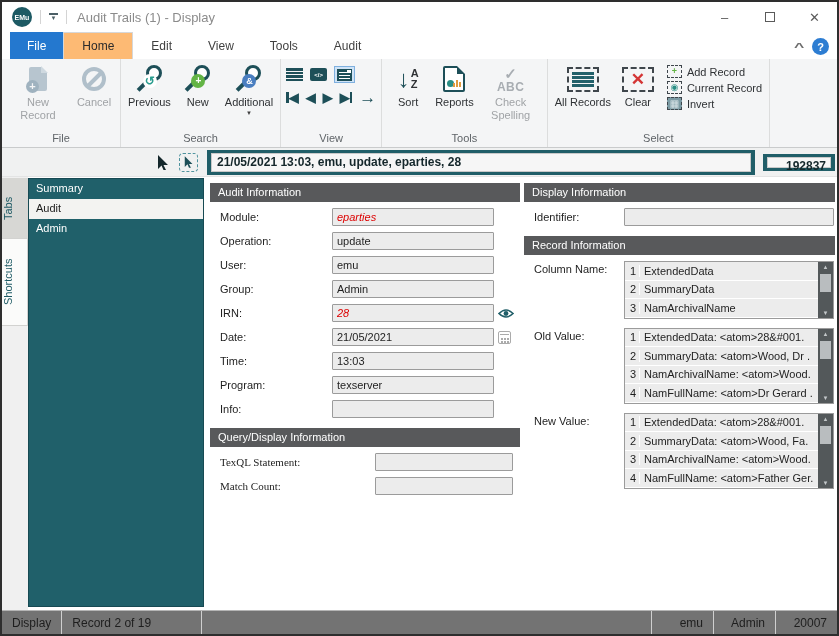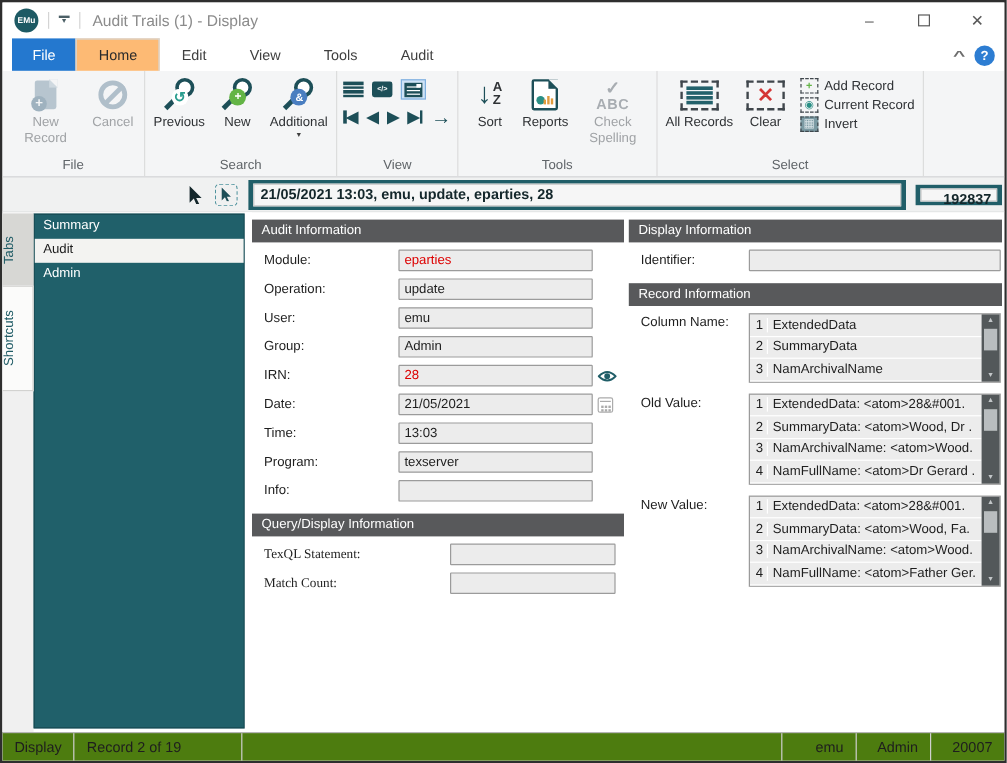--- a/index.html
+++ b/index.html
@@ -110,39 +110,39 @@
   .sect-hdr { background:#58595b; color:#fff; font-size:11px; padding:3px 8px; height:19px; }
   .frow { display:flex; align-items:center; margin-top:6px; position:relative; }
   .flabel { font-size:11px; color:#1e1e1e; padding-left:10px; }
   .fcol.left .flabel { width:122px; }
   .fcol.left .q .flabel { width:165px;font-family:Liberation Serif, serif; }
   .fcol.right .flabel { width:100px; }
   .fbox { height:18px; background:#ececec; border:1px solid #9b9b9b; border-radius:1px; font-size:11px; color:#1e1e1e; padding:2px 4px; white-space:nowrap; overflow:hidden; }
   .fcol.left .fbox { width:162px; }
   .fcol.left .q .fbox { width:138px; }
   .fcol.right .fbox { width:210px; }
-  .fbox.red { color:#dd0000; }
+  .fbox.red { color:#dd0000;font-style:italic; }
   .trail-icon { margin-left:4px; display:flex; align-items:center; }
   .cal-icon { width:13px; height:13px; border:1.5px solid #ababab; border-radius:2px; position:relative; }
   .cal-icon::before { content:""; position:absolute; left:1px; top:2px; right:1px; height:1.5px; background:#ababab; }
   .cal-icon::after { content:""; position:absolute; left:2px; top:6px; width:2px; height:2px; background:#ababab; box-shadow:3px 0 #ababab, 6px 0 #ababab, 0 3px #ababab, 3px 3px #ababab, 6px 3px #ababab; }
   
   .frow.top { align-items:flex-start; }
   .frow.top .flabel { padding-top:2px; }
   .dlist { width:210px; background:#ececec; border:1px solid #9b9b9b; position:relative; padding-right:15px; }
   .lrow { display:flex; border-bottom:1px solid #fff; height:18.5px; align-items:center; }
   .lrow:last-child { border-bottom:none; }
   .lnum { width:15px; text-align:right; padding-right:3px; font-size:11px; color:#1e1e1e; border-right:1px solid #fff; flex:0 0 auto; }
   .ltxt { font-size:11px; color:#1e1e1e; padding-left:4px; white-space:nowrap; overflow:hidden; flex:1; }
   .vscroll { position:absolute; right:0; top:0; bottom:0; width:15px; background:#53585a; display:flex; flex-direction:column; align-items:center; }
   .vscroll .sarr { color:#c3c7c9; font-size:6px; height:10px; display:flex; align-items:center; }
   .vscroll .sthumb { width:11px; height:18px; background:#b9bdbf; margin-top:2px; }
   .vscroll .sarr.down { margin-top:auto; }
   
-  .statusbar { height:24px; border-top:1px solid #b5b5b5; background:#4d7c0f; display:flex; align-items:stretch; font-size:12px; color:#1e1e1e; flex:0 0 auto; }
+  .statusbar { height:24px; border-top:1px solid #b5b5b5; background:#737373; display:flex; align-items:stretch; font-size:12px; color:#1e1e1e; flex:0 0 auto; }
   .sb-cell { display:flex; align-items:center; padding:0 10px; }
   .sb-cell.mode { border-right:1px solid #cfcfcf; }
   .sb-cell.pos { border-right:1px solid #cfcfcf; min-width:140px; }
   .sb-spacer { flex:1; }
   .sb-cell.r { border-left:1px solid #cfcfcf; justify-content:flex-end; min-width:62px; }
 </style>
 </head>
 <body>
 
 <div class="window">

